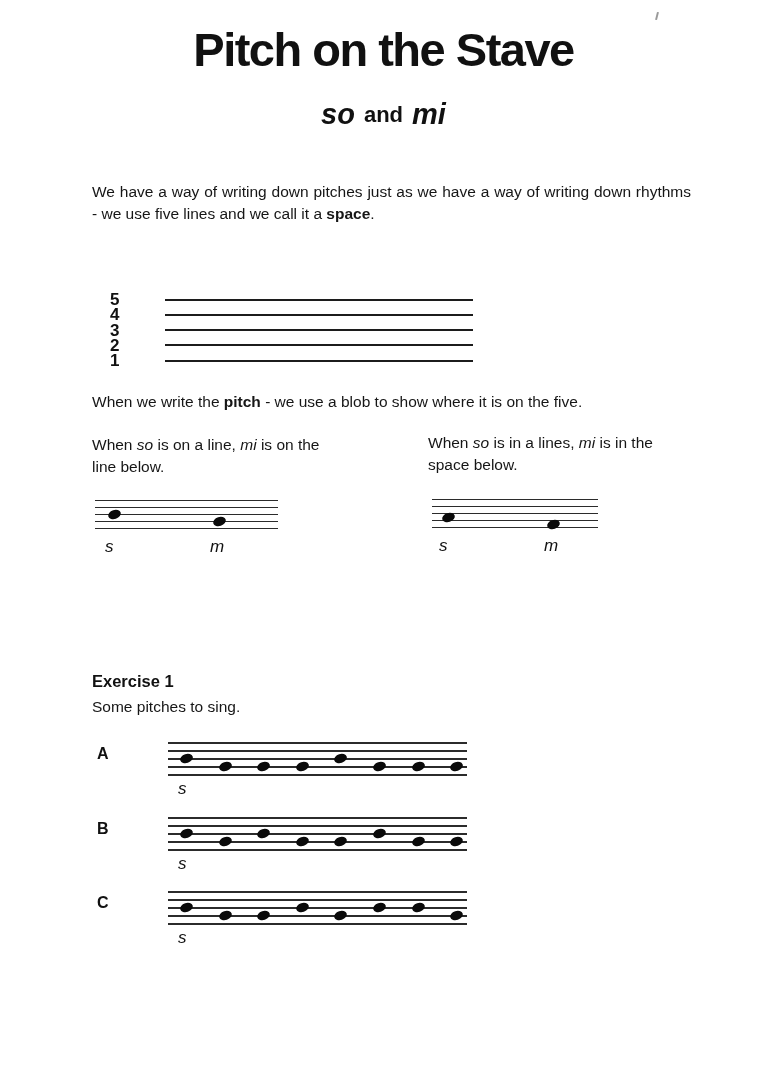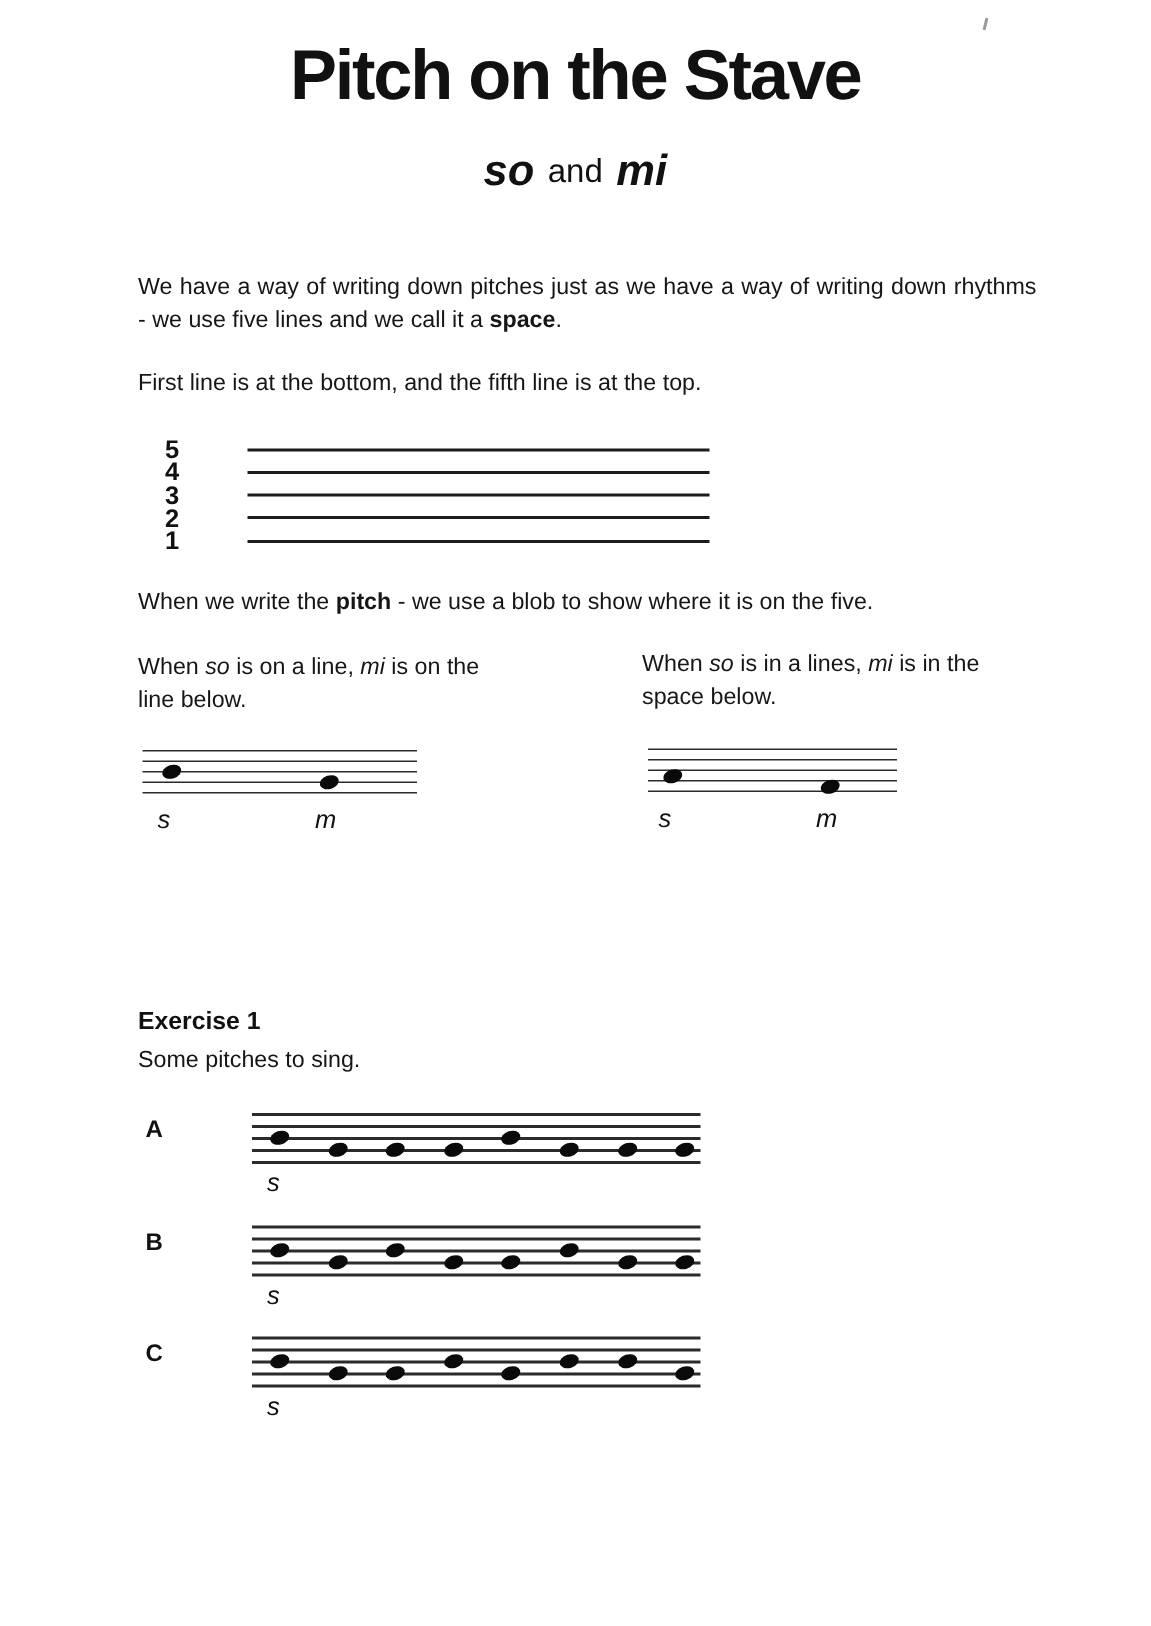--- a/index.html
+++ b/index.html
@@ -9,21 +9,21 @@
     position:relative; width:767px; height:956px; margin:0 auto;
     background:#ffffff; color:#1a1a1a; overflow:hidden;
   }
   .abs { position:absolute; margin:0; }
   .title {
     top:22px; left:0; width:100%; text-align:center;
     font-size:47px; font-weight:bold; letter-spacing:-1.5px; color:#111;
   }
   .subtitle { top:98px; left:0; width:100%; text-align:center; }
   .sub-solfa { font-style:italic; font-weight:bold; font-size:29px; color:#111; }
-  .sub-and { font-weight:normal; font-size:22px; color:#111; margin:2px 9px; vertical-align:2px; }
+  .sub-and { font-weight:bold; font-size:22px; color:#111; margin:2px 9px; vertical-align:2px; }
   .body-text { font-size:15.5px; line-height:21.5px; color:#161616; }
   .just { text-align:justify; }
   b { font-weight:bold; }
   .ital { font-style:italic; }
   .ex-heading { font-size:16.5px; font-weight:bold; color:#111; }
   
   .num-row { display:flex; align-items:center; height:15.25px; }
   .num-label { width:20px; font-weight:bold; font-size:17px; line-height:1; color:#111; }
   .num-line { margin-left:35px; width:308px; height:0; border-top:2px solid #1c1c1c; }
   
@@ -52,21 +52,20 @@
   <h1 class="abs title">Pitch on the Stave</h1>
 
   <div class="abs subtitle">
     <span class="sub-solfa">so</span><span class="sub-and">and</span><span class="sub-solfa">mi</span>
   </div>
 
   <p class="abs body-text just" style="top:181px;left:92px;width:599px">
     <span>We have a way of writing down pitches just as we have a way of writing down rhythms - we use five lines and we call it a </span><b>space</b><span>.</span>
   </p>
 
-  <p class="abs body-text" style="top:245px;left:92px;width:599px">First line is at the bottom, and the fifth line is at the top.</p>
 
   <div class="abs" style="top:292px;left:110px">
     <div class="num-row">
       <span class="num-label">5</span>
       <div class="num-line"></div>
     </div>
     <div class="num-row">
       <span class="num-label">4</span>
       <div class="num-line"></div>
     </div>

